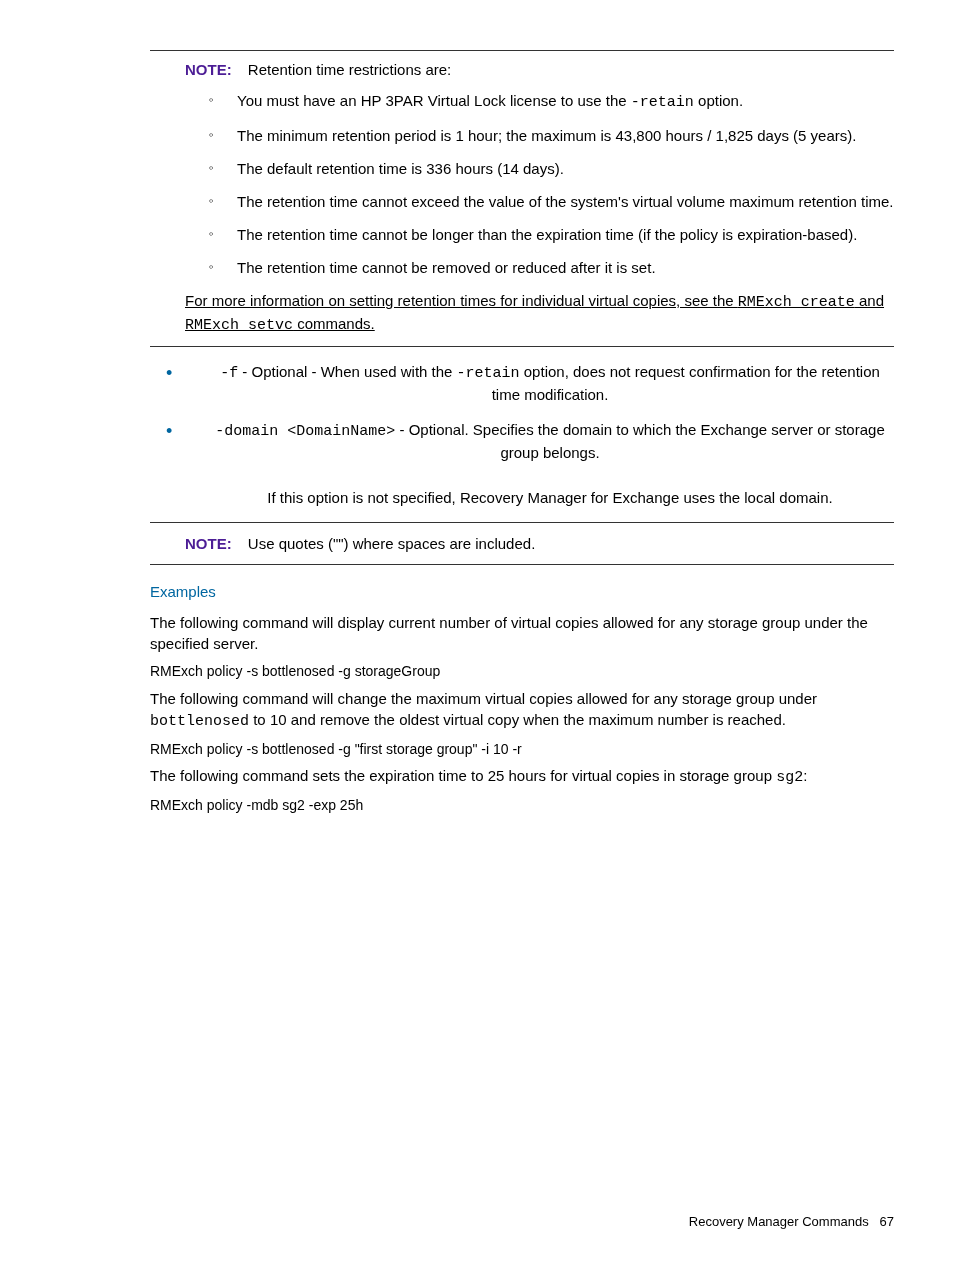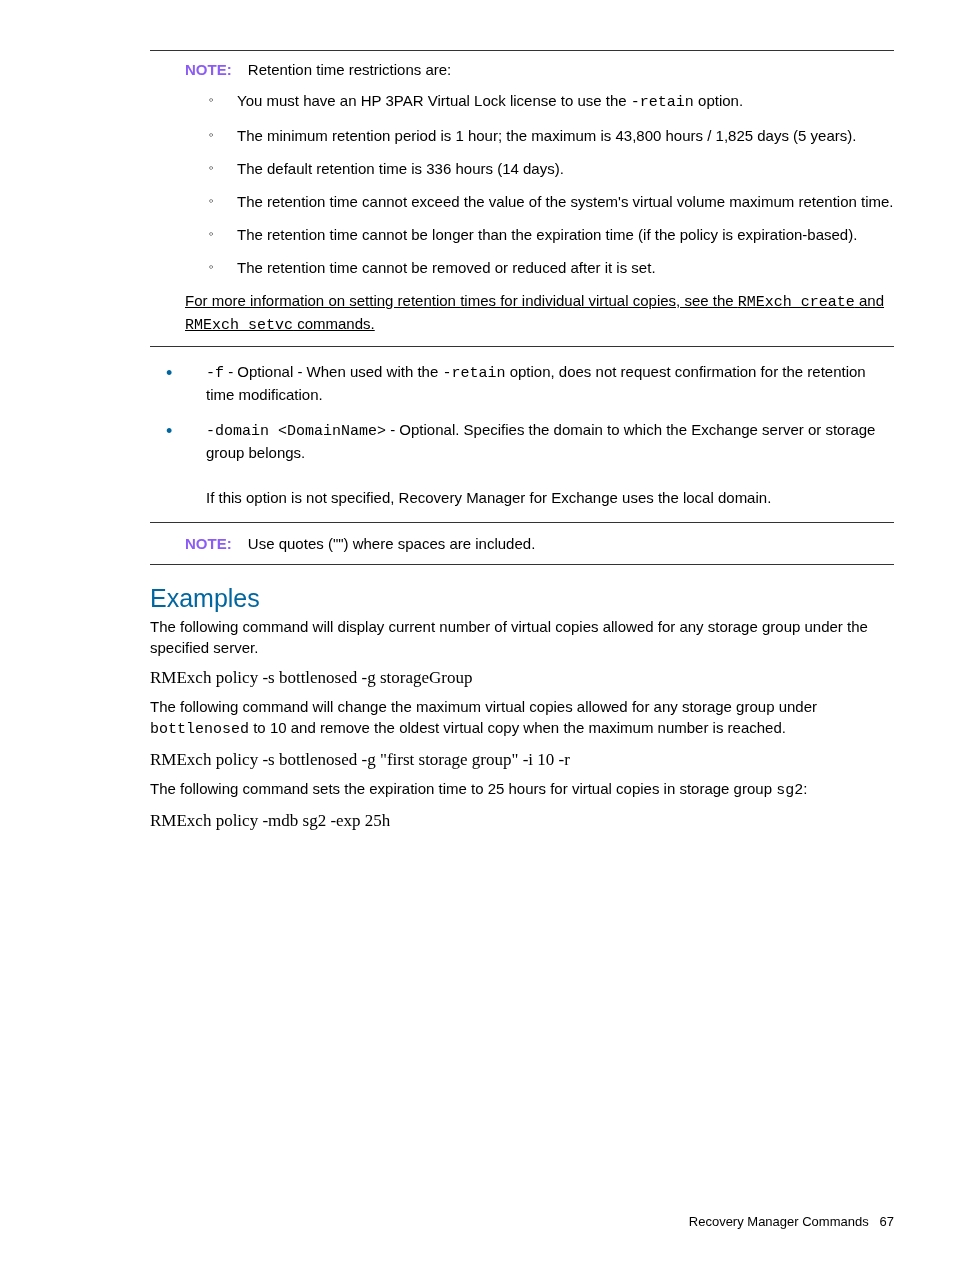--- a/index.html
+++ b/index.html
@@ -18,21 +18,21 @@
       position: relative;
       line-height: 1.4;
     }
     .note-box {
       border-top: 1px solid #333;
       border-bottom: 1px solid #333;
       padding: 8px 0 10px 35px;
       margin-bottom: 14px;
     }
     .note-label {
-      color: #8b5cf6;
+      color: #4c1d95;
       font-weight: bold;
       display: inline;
     }
     .note-intro {
       display: inline;
       margin-left: 12px;
     }
     .sub-bullet-list {
       list-style: none;
       padding-left: 24px;
@@ -52,20 +52,21 @@
     }
     .note-para {
       margin-top: 8px;
       padding-left: 0;
       text-decoration: underline;
     }
     .main-bullet-list {
       list-style: none;
       padding-left: 0;
       margin-bottom: 10px;
+      text-align: center;
     }
     .main-bullet-list > li {
       position: relative;
       padding-left: 56px;
       margin-bottom: 14px;
     }
     .main-bullet-list > li::before {
       content: "•";
       position: absolute;
       left: 16px;
@@ -77,30 +78,30 @@
       margin-top: 24px;
     }
     .note-single {
       border-top: 1px solid #333;
       border-bottom: 1px solid #333;
       padding: 10px 0 10px 35px;
       margin-bottom: 16px;
     }
     .examples-heading {
       color: #0066a0;
-      font-size: 25px;
+      font-size: 15px;
       font-weight: normal;
-      margin-bottom: 0;
+      margin-bottom: 10px;
     }
     .body-para {
       margin-bottom: 8px;
     }
     .code-line {
-      font-family: Liberation Serif, serif;
-      font-size: 17px;
+      font-family: Liberation Sans, sans-serif;
+      font-size: 14px;
       margin-bottom: 6px;
       display: block;
     }
     .code-inline {
       font-family: "Courier New", monospace;
       font-size: 15px;
     }
     .footer {
       position: absolute;
       bottom: 40px;

